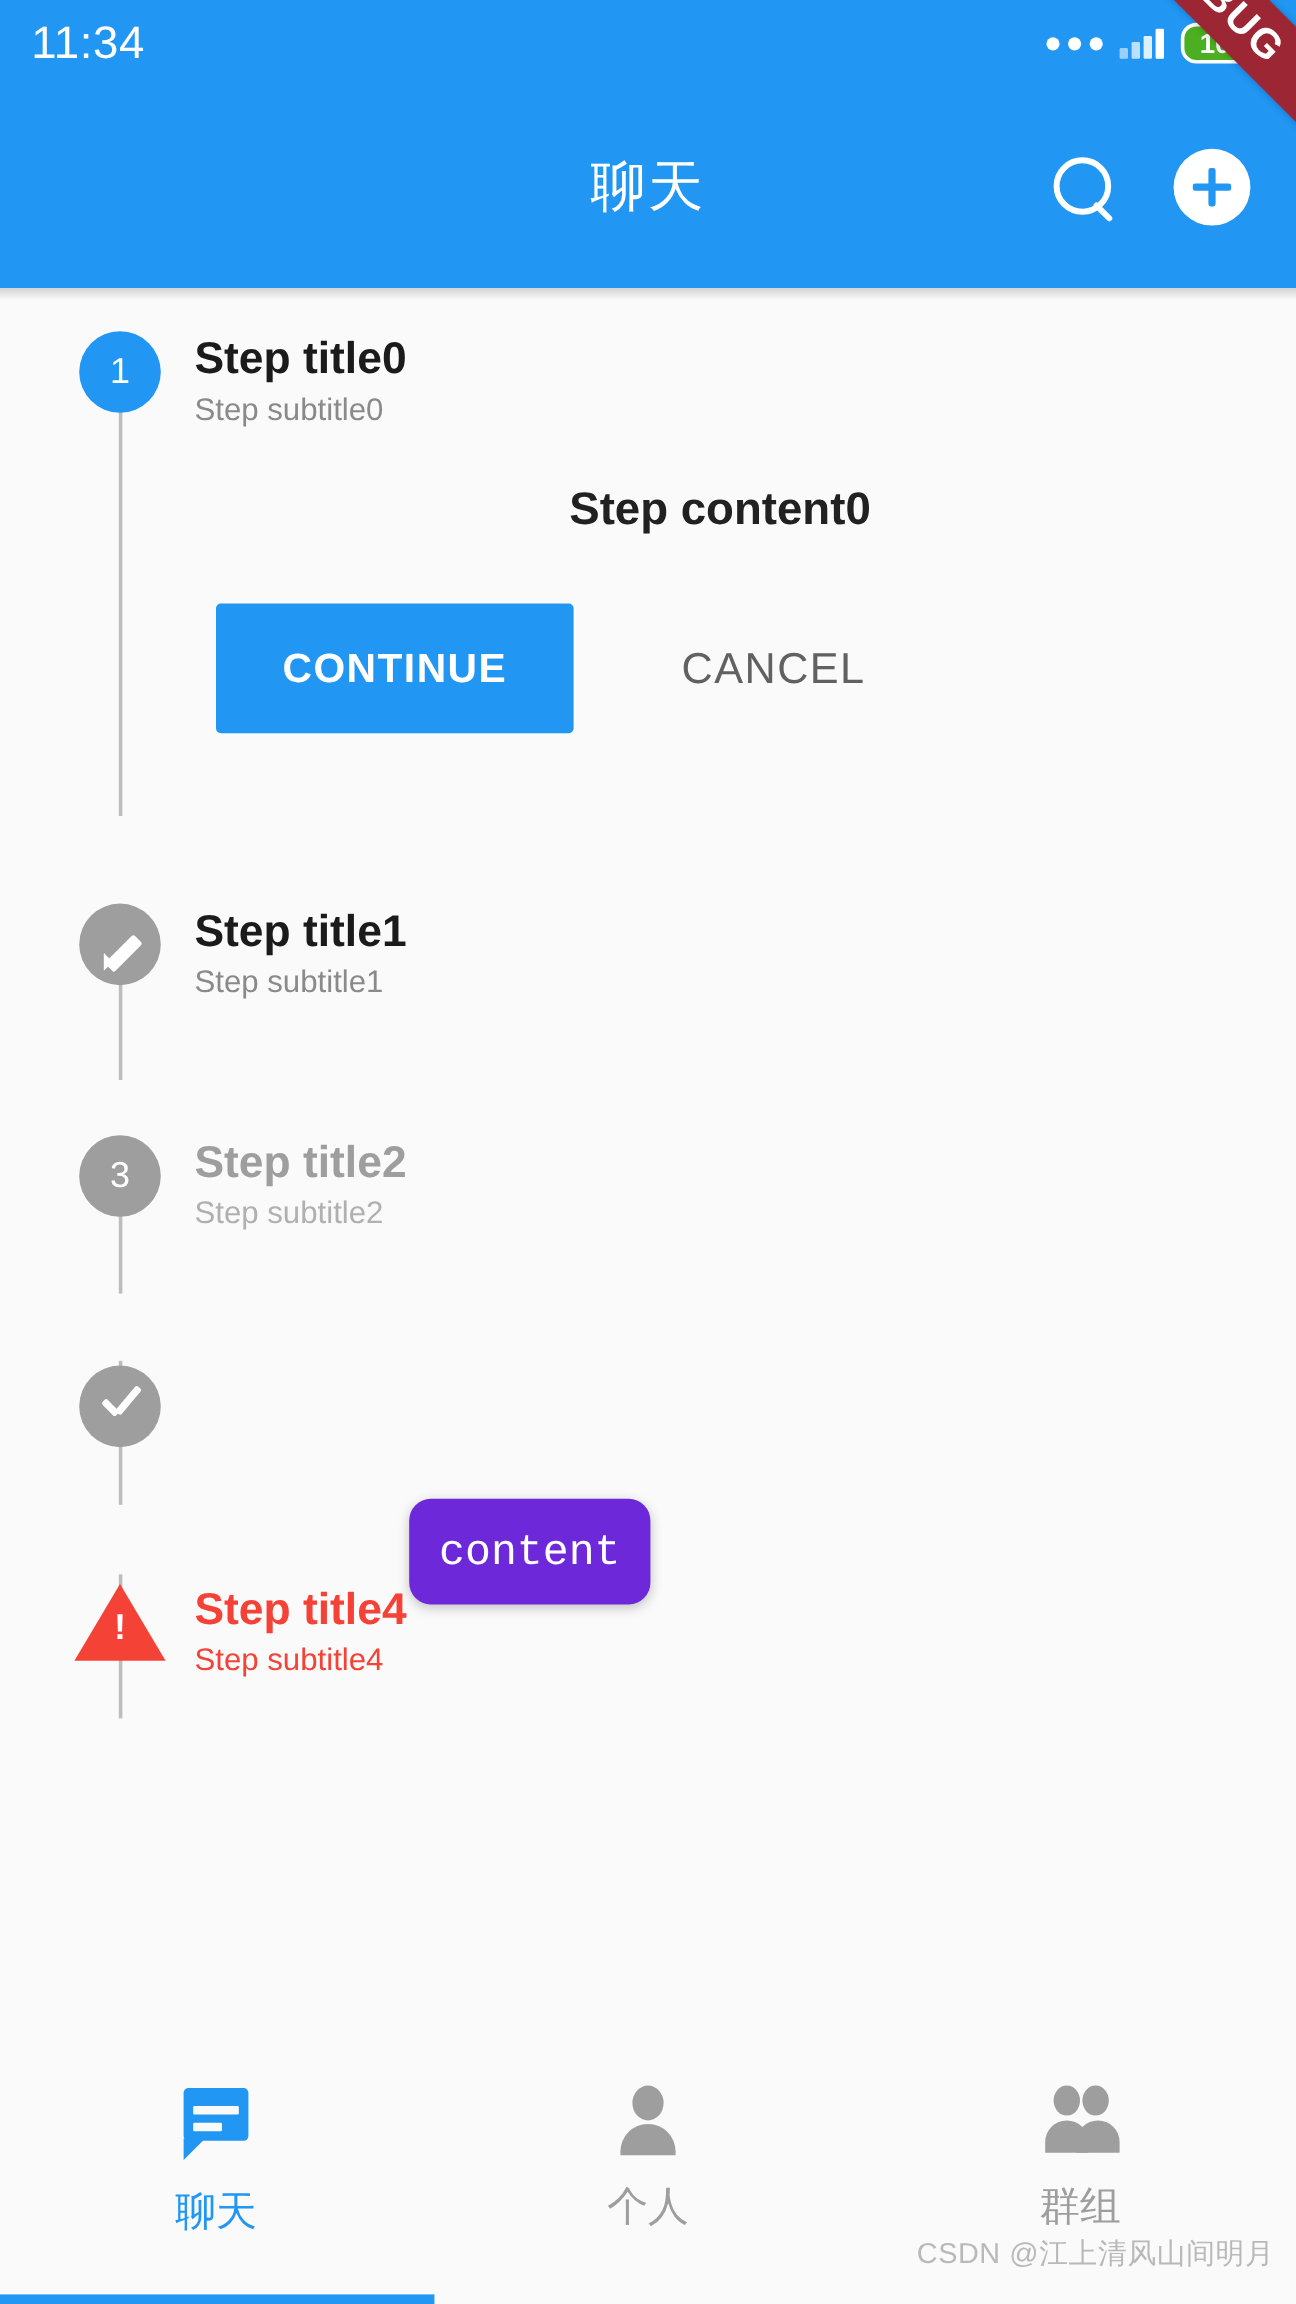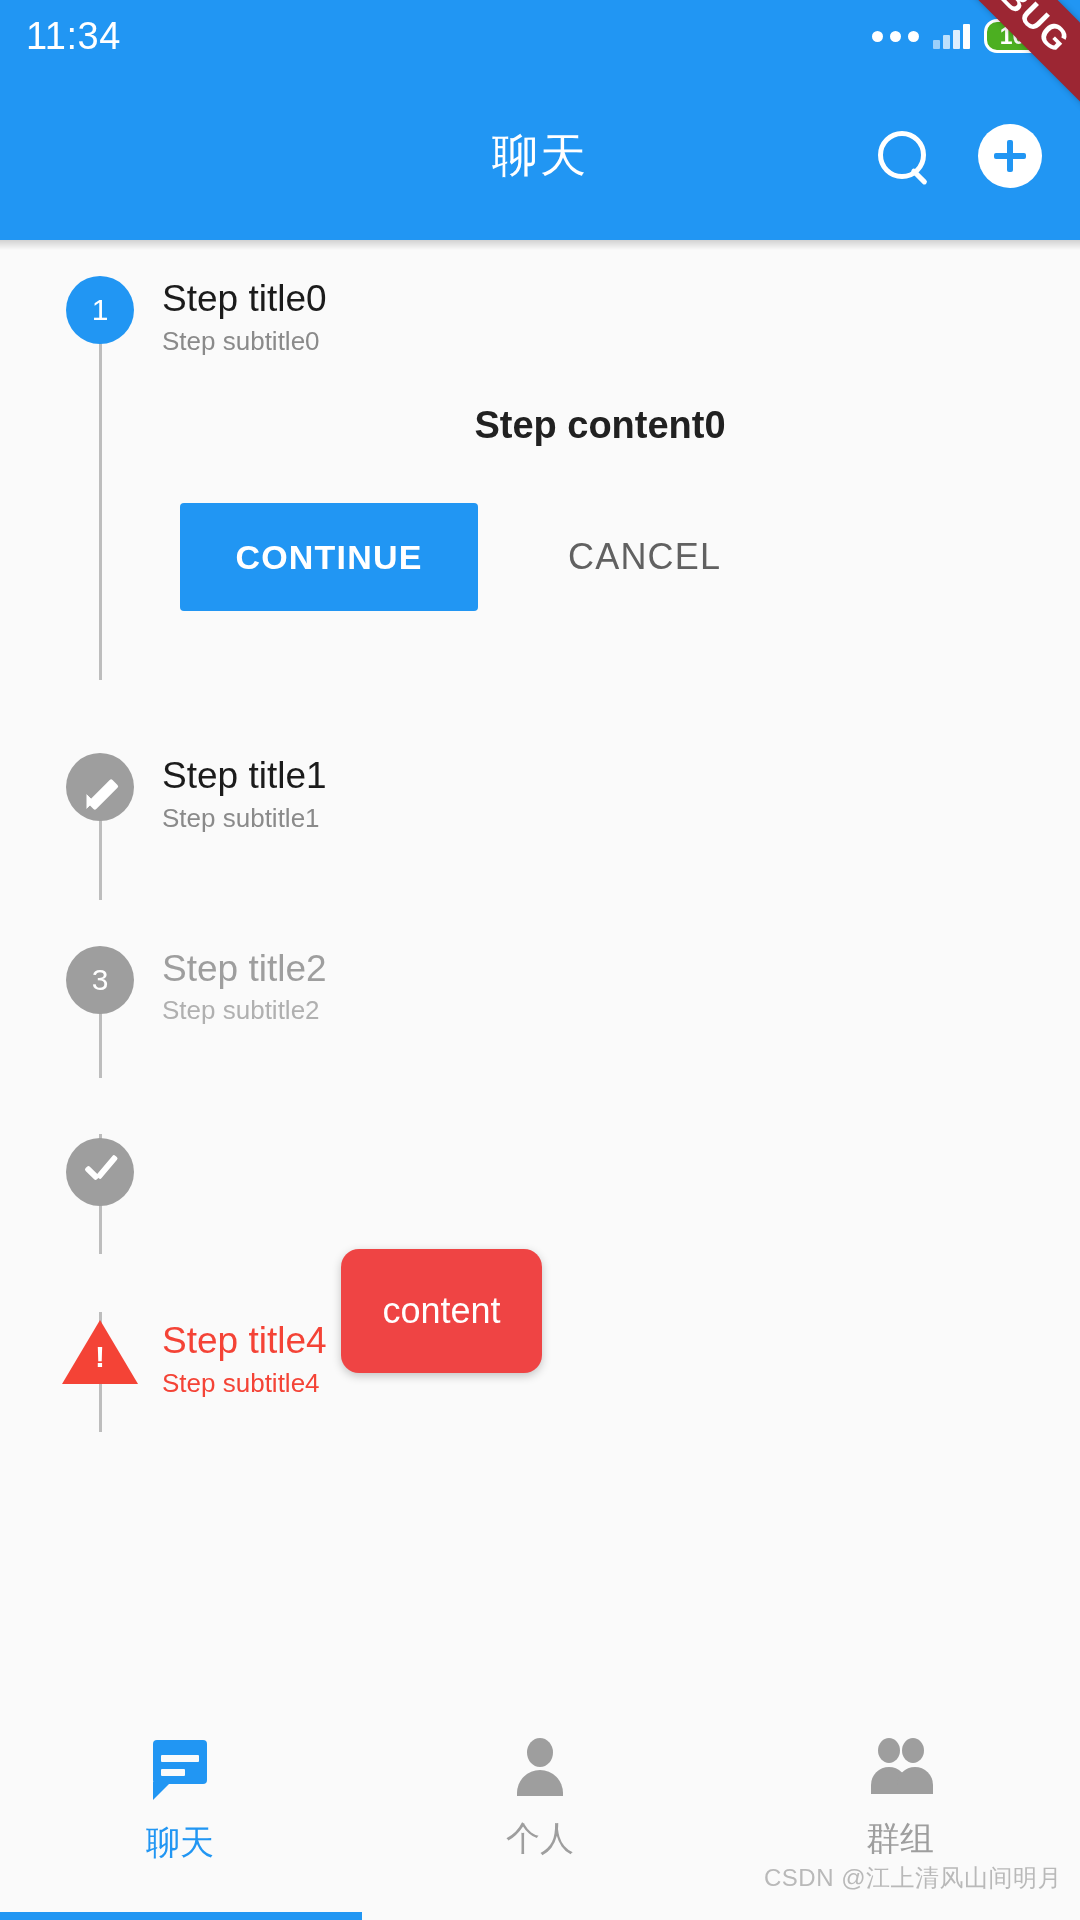--- a/index.html
+++ b/index.html
@@ -135,21 +135,21 @@
   .check::before{
     content:""; position:absolute; left:6px; top:20px; width:16px; height:6px;
     background:#fff; border-radius:2px; transform:rotate(45deg);
   }
   .check::after{
     content:""; position:absolute; left:15px; top:14px; width:28px; height:6px;
     background:#fff; border-radius:2px; transform:rotate(-50deg);
   }
 
   .step-text{ margin-left:28px; padding-top:2px; }
-  .step-title{ font-size:37px; font-weight:normal; color:#1b1b1b; line-height:1.15; }
+  .step-title{ font-size:37px; font-weight:bold; color:#1b1b1b; line-height:1.15; }
   .step-title.dim{ color:#9e9e9e; }
   .step-title.err{ color:#f44336; }
   .step-sub{ font-size:26px; color:#8a8a8a; margin-top:6px; line-height:1.15; }
   .step-sub.dim{ color:#b0b0b0; }
   .step-sub.err{ color:#f44336; }
 
   .connector{
     position:absolute; left:99px; width:3px; background:#bdbdbd;
   }
 
@@ -168,24 +168,25 @@
   }
   .btn-flat{
     background:transparent; border:none; color:#616161;
     font-size:36px; letter-spacing:1.2px; font-family:inherit;
     padding:0 40px; height:108px; margin-left:22px; cursor:pointer;
   }
 
   
   .toast{
     position:absolute; left:341px; top:1249px;
-    width:201px; height:124px;
-    background:#ef4444; border-radius:18px;
+    width:201px; height:88px;
+    background:#6d28d9; border-radius:18px;
     display:flex; align-items:center; justify-content:center;
     box-shadow:0 3px 10px rgba(0,0,0,.22);
+    font-family:Liberation Mono, monospace;
   }
   .toast span{ color:#fff; font-size:36px; }
 
   
   .toast-faded{
     position:absolute; left:0; right:0; top:1786px;
     text-align:center; font-size:40px;
     color:rgba(255,255,255,.92);
     pointer-events:none;
   }

